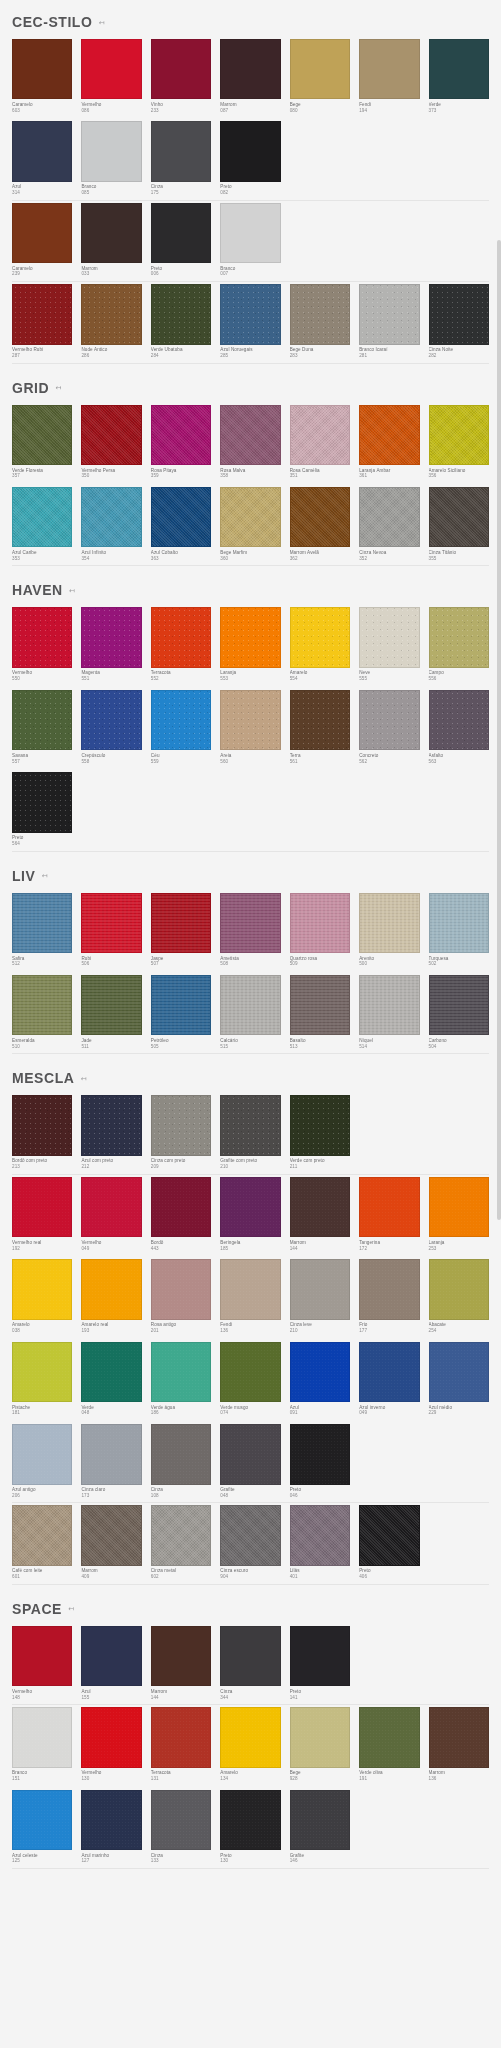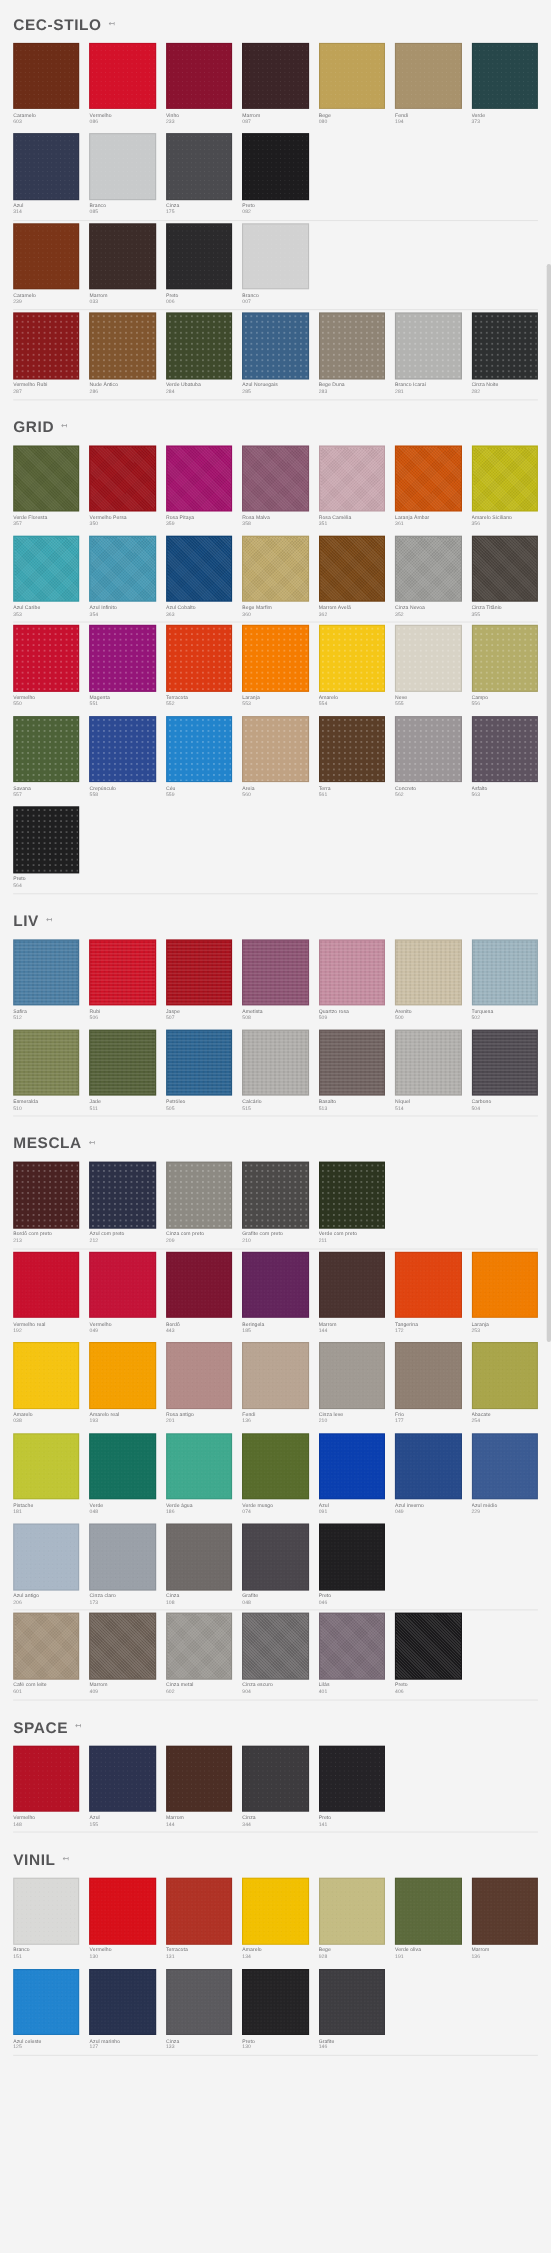--- a/index.html
+++ b/index.html
@@ -337,20 +337,24 @@
           </div>
           <div class="swatch">
             <div class="chip tx-weave" style="background-color: rgb(75, 68, 62);"></div>
             <div class="sw-name">Cinza Titânio</div>
             <div class="sw-code">355</div>
           </div>
         </div>
         <div class="divider"></div>
       </div>
       <div class="section">
+        <div class="section-head">
+          <span class="section-title">HAVEN</span>
+          <span class="collapse-icon">↤</span>
+        </div>
         <div class="swatch-grid">
           <div class="swatch">
             <div class="chip tx-speck" style="background-color: rgb(199, 16, 47);"></div>
             <div class="sw-name">Vermelho</div>
             <div class="sw-code">550</div>
           </div>
           <div class="swatch">
             <div class="chip tx-speck" style="background-color: rgb(149, 21, 121);"></div>
             <div class="sw-name">Magenta</div>
             <div class="sw-code">551</div>
@@ -734,24 +738,20 @@
           </div>
           <div class="swatch">
             <div class="chip tx-leather" style="background-color: rgb(37, 35, 39);"></div>
             <div class="sw-name">Preto</div>
             <div class="sw-code">141</div>
           </div>
         </div>
         <div class="divider"></div>
       </div>
       <div class="section">
-        <div class="section-head">
-          <span class="section-title">VINIL</span>
-          <span class="collapse-icon">↤</span>
-        </div>
         <div class="swatch-grid">
           <div class="swatch">
             <div class="chip tx-smooth" style="background-color: rgb(217, 217, 215);"></div>
             <div class="sw-name">Branco</div>
             <div class="sw-code">151</div>
           </div>
           <div class="swatch">
             <div class="chip tx-smooth" style="background-color: rgb(216, 15, 25);"></div>
             <div class="sw-name">Vermelho</div>
             <div class="sw-code">130</div>

